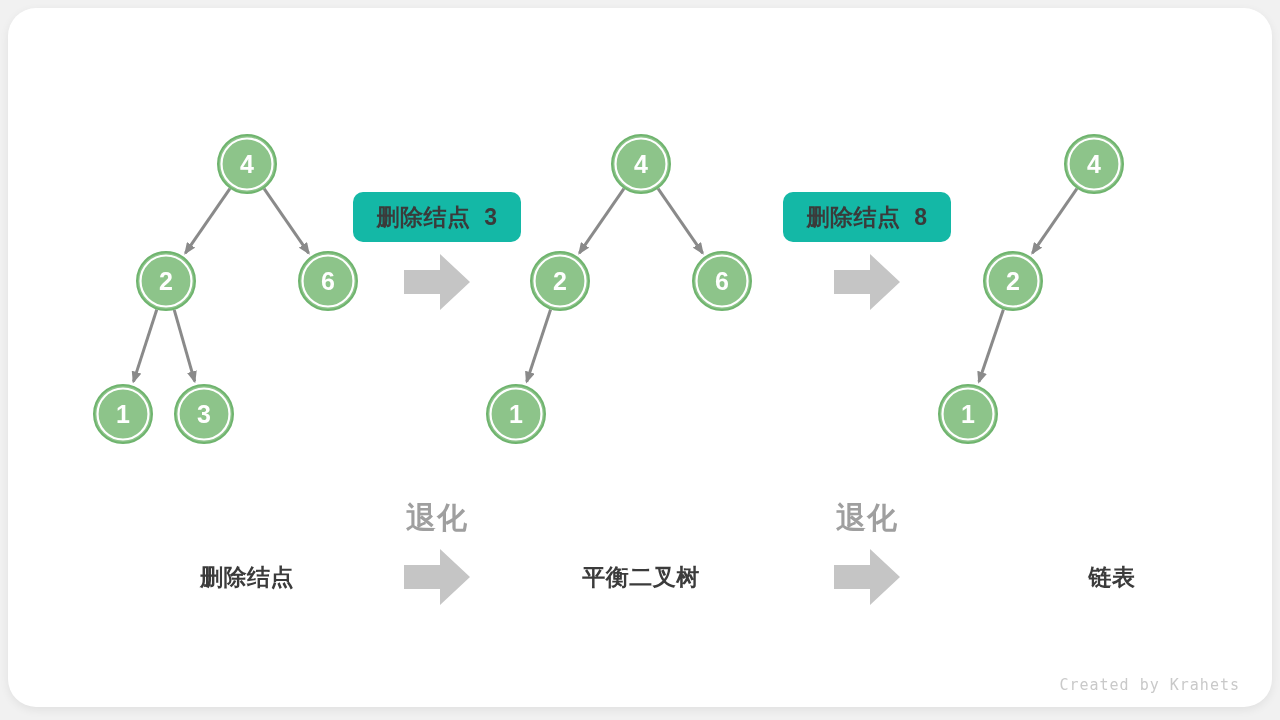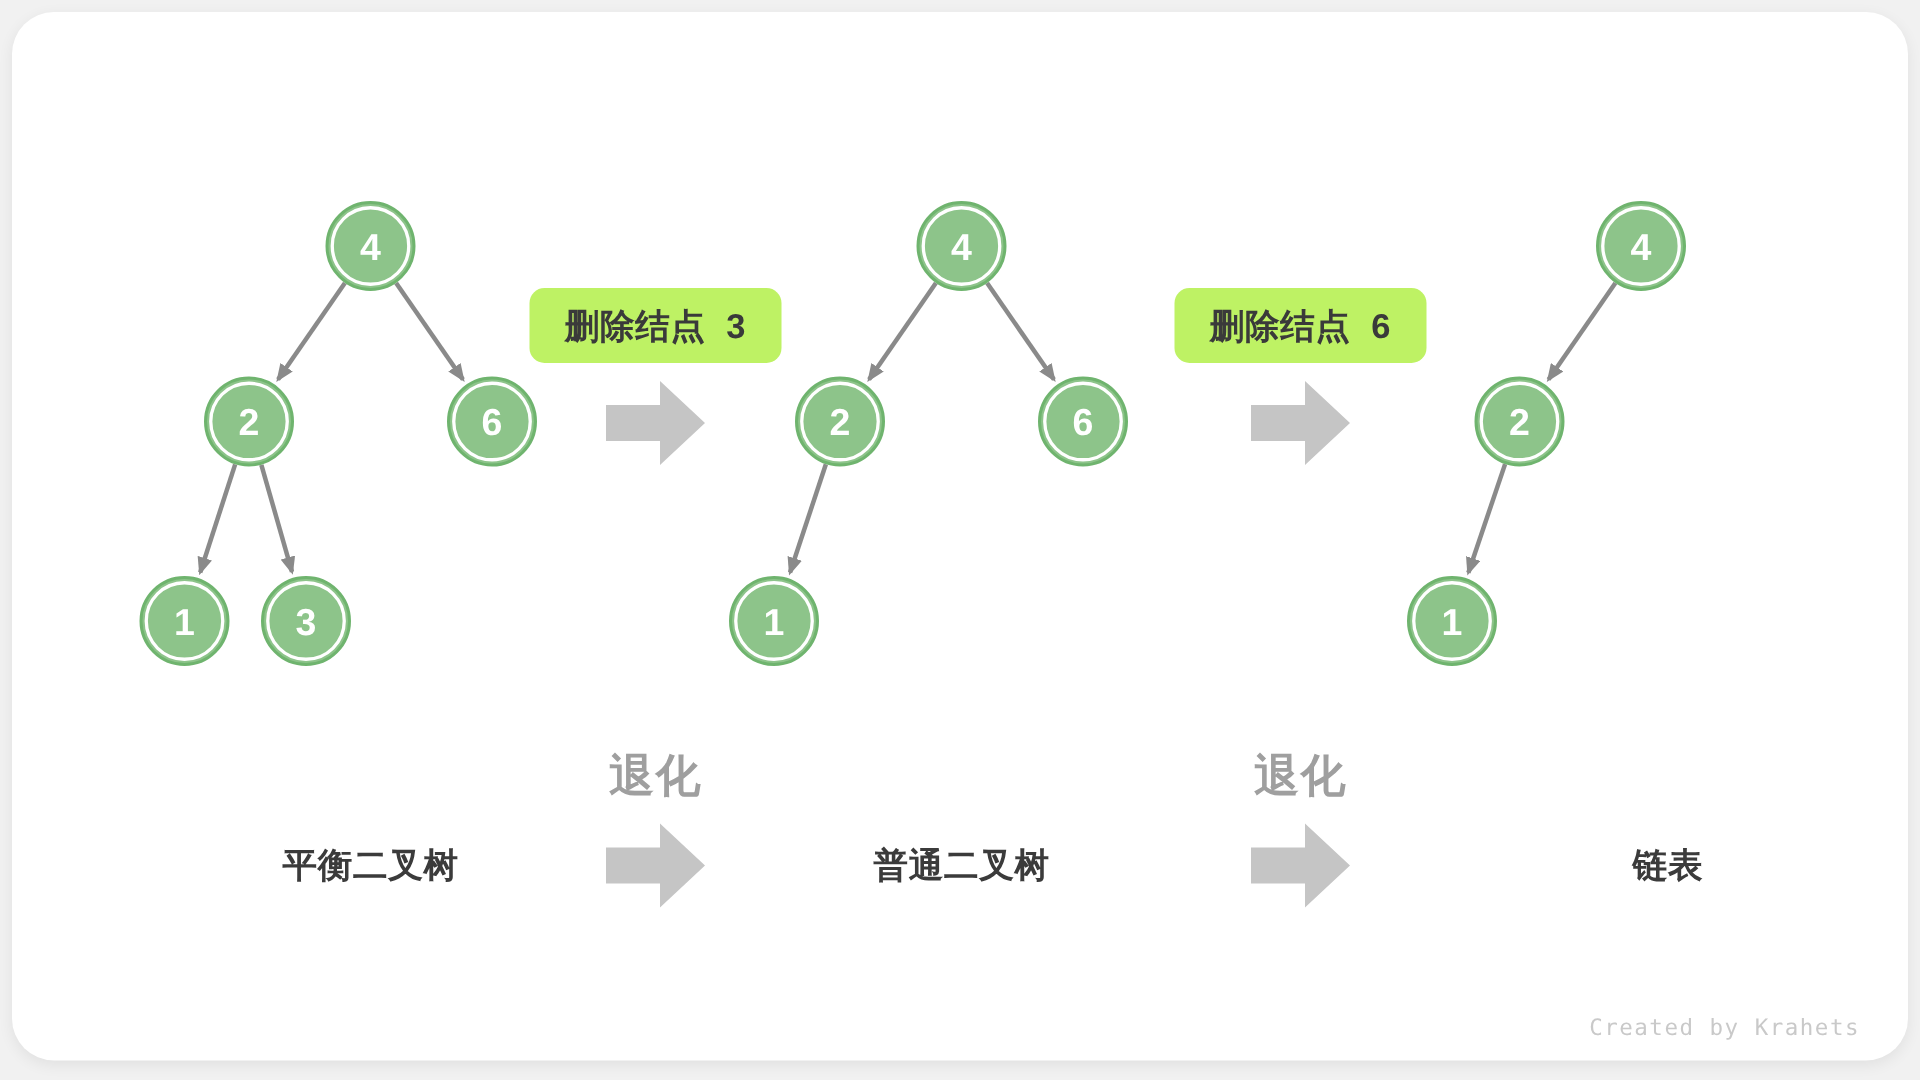--- a/index.html
+++ b/index.html
@@ -22,21 +22,21 @@
     left: 0; top: 0;
     width: 1280px; height: 720px;
   }
   .abs-center {
     position: absolute;
     transform: translate(-50%, -50%);
     white-space: pre;
   }
   .delete-label {
     width: 168px; height: 50px;
-    background: #bef264;
+    background: #14b8a6;
     border-radius: 10px;
     color: #3a3a3a;
     font-size: 23px;
     font-weight: bold;
     display: flex;
     align-items: center;
     justify-content: center;
     letter-spacing: 0.5px;
   }
   .degrade-label {
@@ -157,25 +157,25 @@
       <g transform="translate(968,414)">
         <circle r="29" fill="#8dc48a" stroke="#6fb46e" stroke-width="2"></circle>
         <circle r="25.5" fill="none" stroke="#ffffff" stroke-width="2.2"></circle>
         <text y="9" text-anchor="middle" font-size="25" font-weight="bold" fill="#ffffff" font-family="&quot;Liberation Sans&quot;, sans-serif">1</text>
       </g>
     </g>
   </svg>
 
 <div class="abs-center delete-label pos-del1">删除结点  3</div>
 
-<div class="abs-center delete-label pos-del2">删除结点  6</div>
+<div class="abs-center delete-label pos-del2">删除结点  8</div>
 
 <div class="abs-center degrade-label pos-deg1">退化</div>
 
 <div class="abs-center degrade-label pos-deg2">退化</div>
 
-<div class="abs-center caption-label pos-cap1">平衡二叉树</div>
+<div class="abs-center caption-label pos-cap1">删除结点</div>
 
-<div class="abs-center caption-label pos-cap2">普通二叉树</div>
+<div class="abs-center caption-label pos-cap2">平衡二叉树</div>
 
 <div class="abs-center caption-label pos-cap3">链表</div>
 
 <div class="watermark">Created by Krahets</div>
 
 </body></html>

